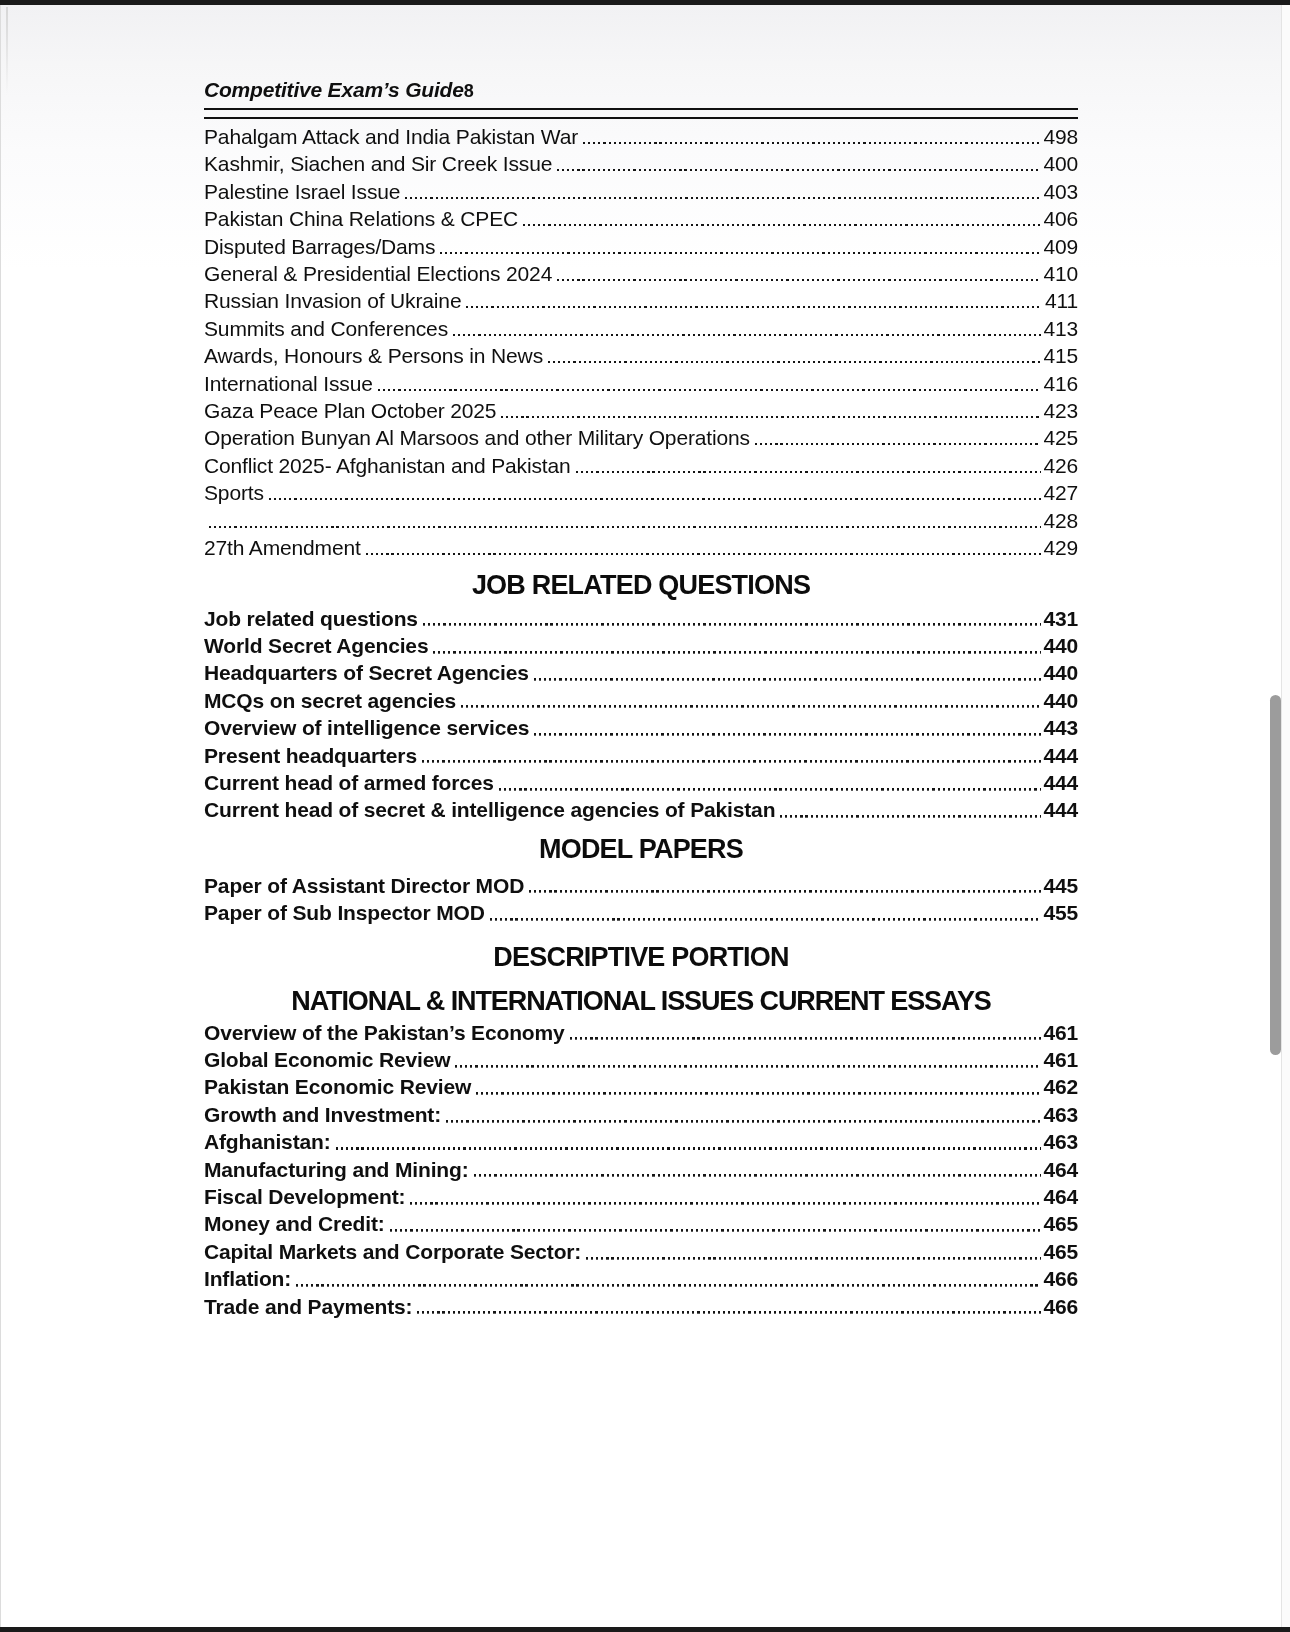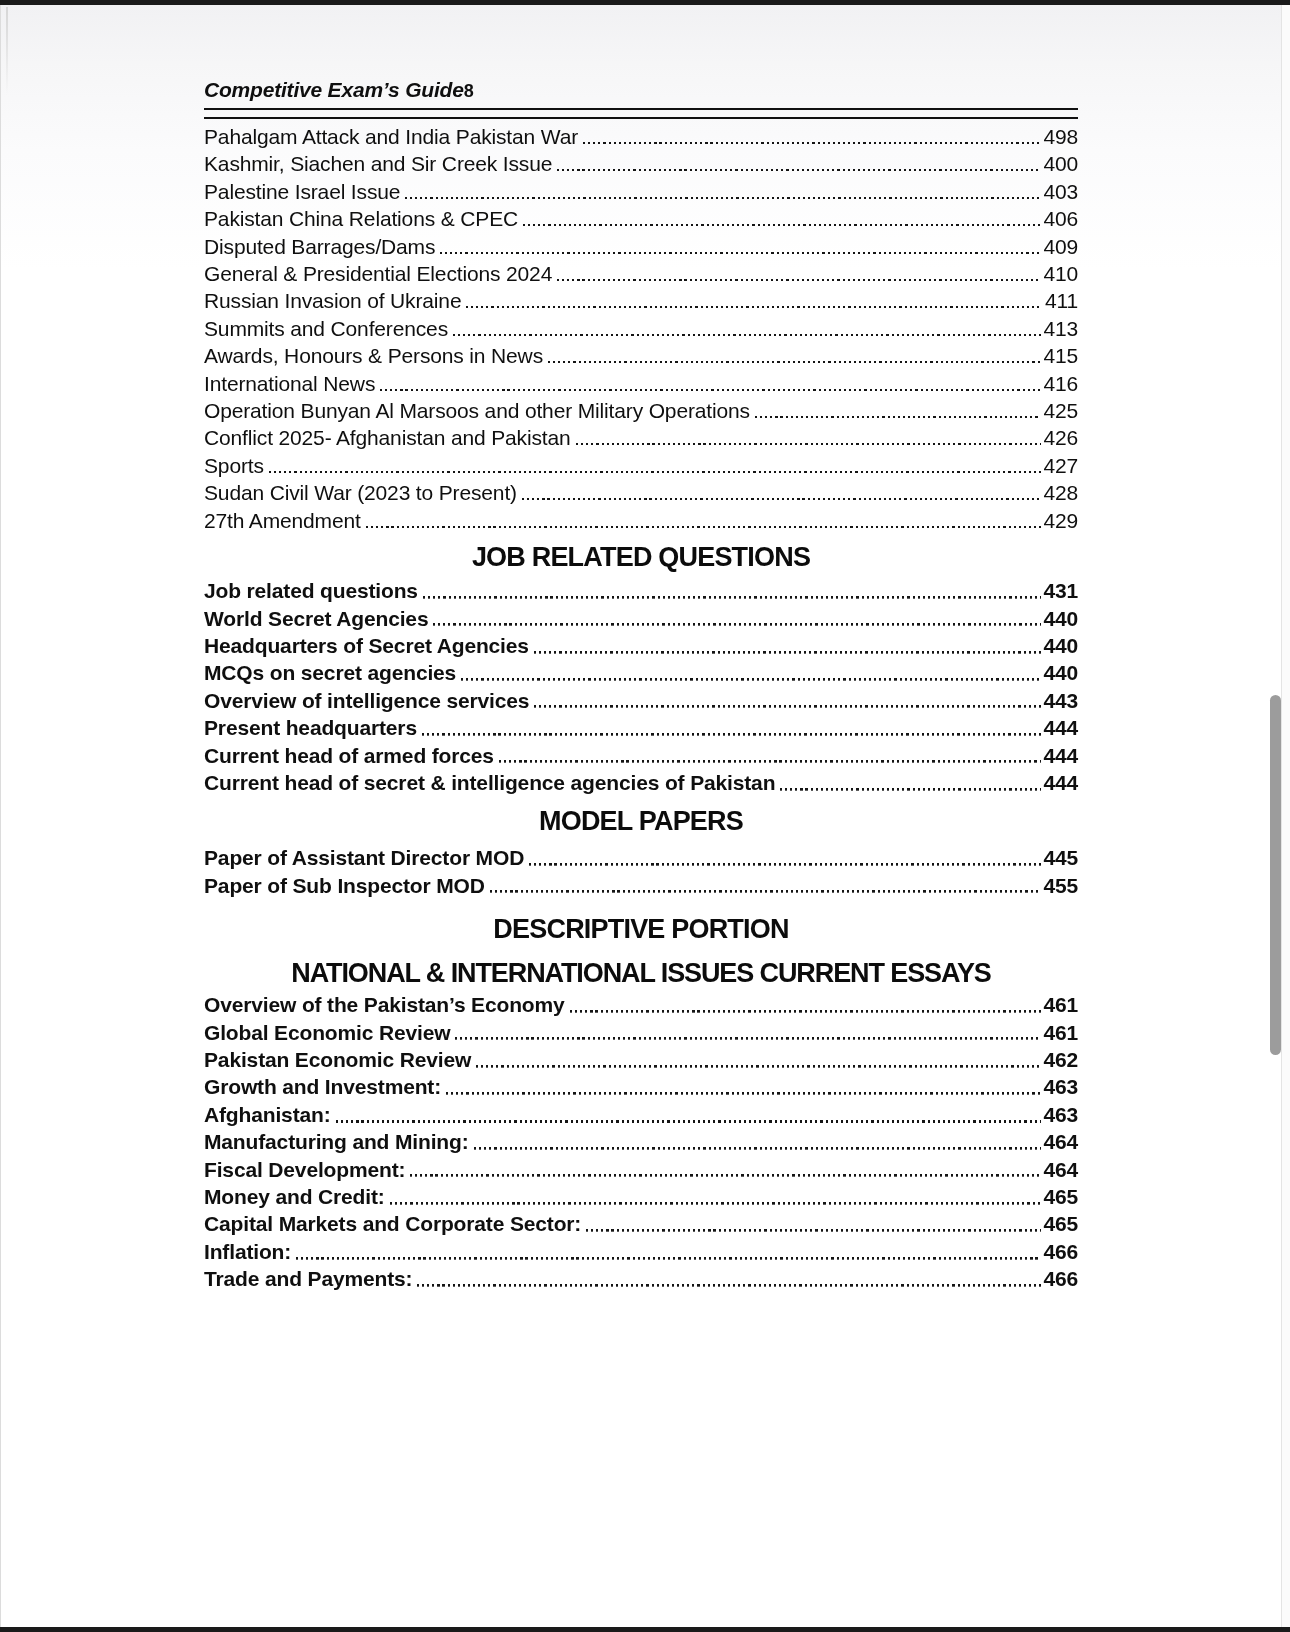--- a/index.html
+++ b/index.html
@@ -117,41 +117,45 @@
     <span class="t">Summits and Conferences</span>
     <span class="leader"></span>
     <span class="p">413</span>
   </div>
           <div class="row">
     <span class="t">Awards, Honours &amp; Persons in News</span>
     <span class="leader"></span>
     <span class="p">415</span>
   </div>
           <div class="row">
-    <span class="t">International News</span>
+    <span class="t">International Issue</span>
     <span class="leader"></span>
     <span class="p">416</span>
   </div>
           <div class="row">
+    <span class="t">Gaza Peace Plan October 2025</span>
+    <span class="leader"></span>
+    <span class="p">423</span>
+  </div>
+          <div class="row">
     <span class="t">Operation Bunyan Al Marsoos and other Military Operations</span>
     <span class="leader"></span>
     <span class="p">425</span>
   </div>
           <div class="row">
     <span class="t">Conflict 2025- Afghanistan and Pakistan</span>
     <span class="leader"></span>
     <span class="p">426</span>
   </div>
           <div class="row">
     <span class="t">Sports</span>
     <span class="leader"></span>
     <span class="p">427</span>
   </div>
           <div class="row">
-    <span class="t">Sudan Civil War (2023 to Present)</span>
     <span class="leader"></span>
     <span class="p">428</span>
   </div>
           <div class="row">
     <span class="t">27th Amendment</span>
     <span class="leader"></span>
     <span class="p">429</span>
   </div>
           <div class="heading h1">JOB RELATED QUESTIONS</div>
           <div class="row bold">

